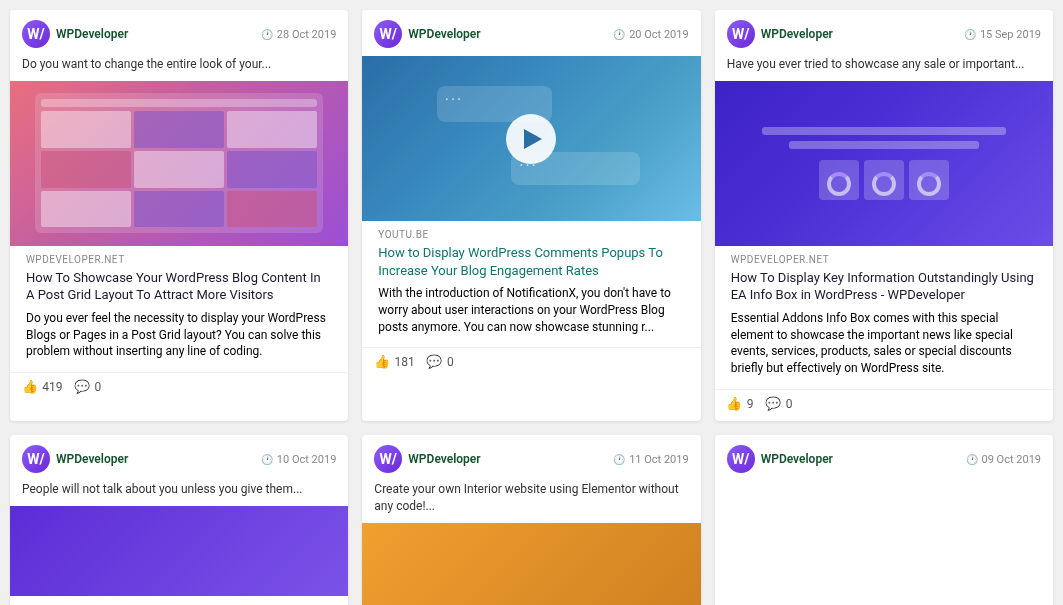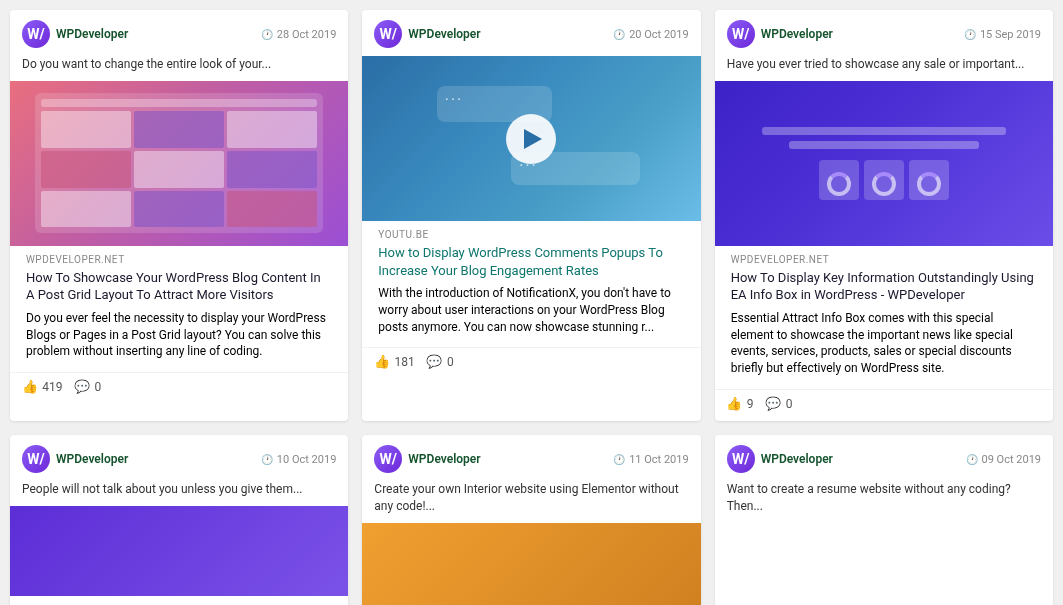--- a/index.html
+++ b/index.html
@@ -374,21 +374,21 @@
           </div>
           <div class="infobox-card">
             <div class="donut-chart"></div>
           </div>
         </div>
       </div>
     </div>
     <div class="card-meta">
       <div class="card-source">WPDEVELOPER.NET</div>
       <div class="card-title">How To Display Key Information Outstandingly Using EA Info Box in WordPress - WPDeveloper</div>
-      <div class="card-description">Essential Attract Info Box comes with this special element to showcase the important news like special events, services, products, sales or special discounts briefly but effectively on WordPress site.</div>
+      <div class="card-description">Essential Addons Info Box comes with this special element to showcase the important news like special events, services, products, sales or special discounts briefly but effectively on WordPress site.</div>
     </div>
     <div class="card-stats">
       <div class="stat">
         <span class="stat-icon">👍</span>
         <span>9</span>
       </div>
       <div class="stat">
         <span class="stat-icon">💬</span>
         <span>0</span>
       </div>
@@ -439,16 +439,15 @@
         <div class="avatar">
           <span class="avatar-w">W/</span>
         </div>
         <span class="author-name">WPDeveloper</span>
       </div>
       <div class="card-date">
         <span class="clock-icon">🕐</span>
         <span>09 Oct 2019</span>
       </div>
     </div>
-    <div class="card-preview-text">Want to create a resume website without any coding? Then...</div>
   </div>
 
 </div>
 
 </body></html>

